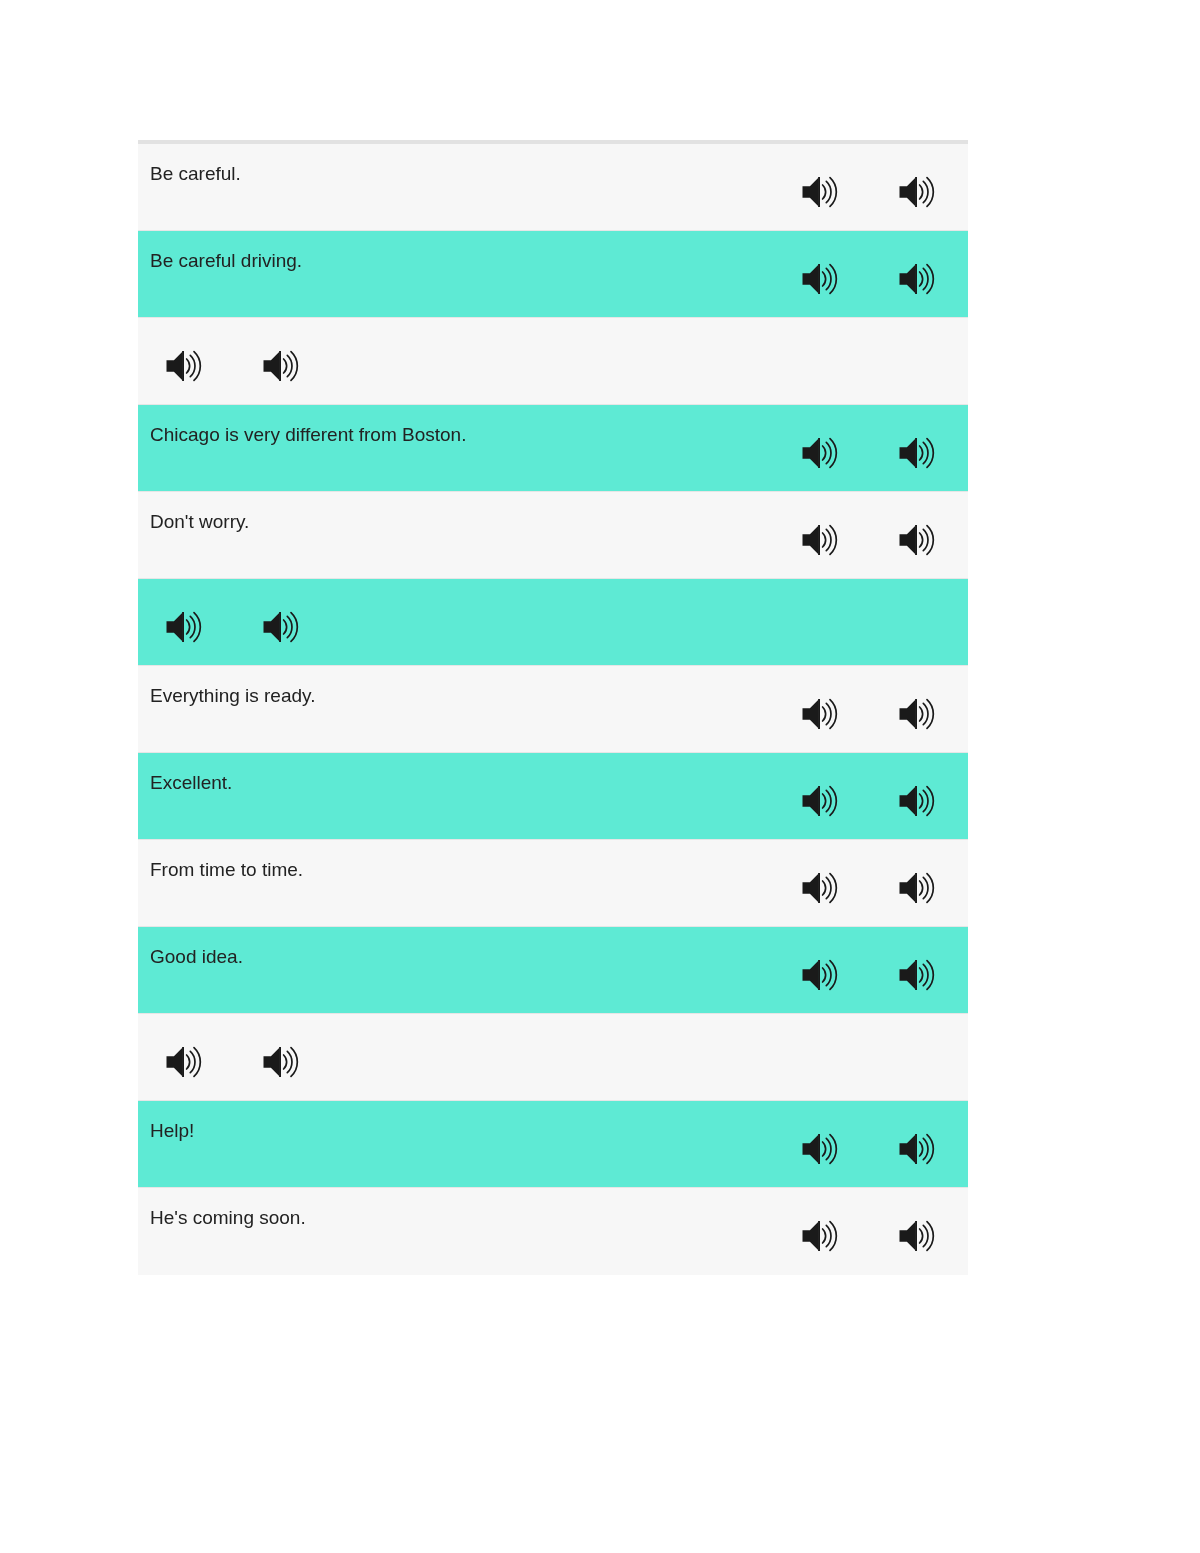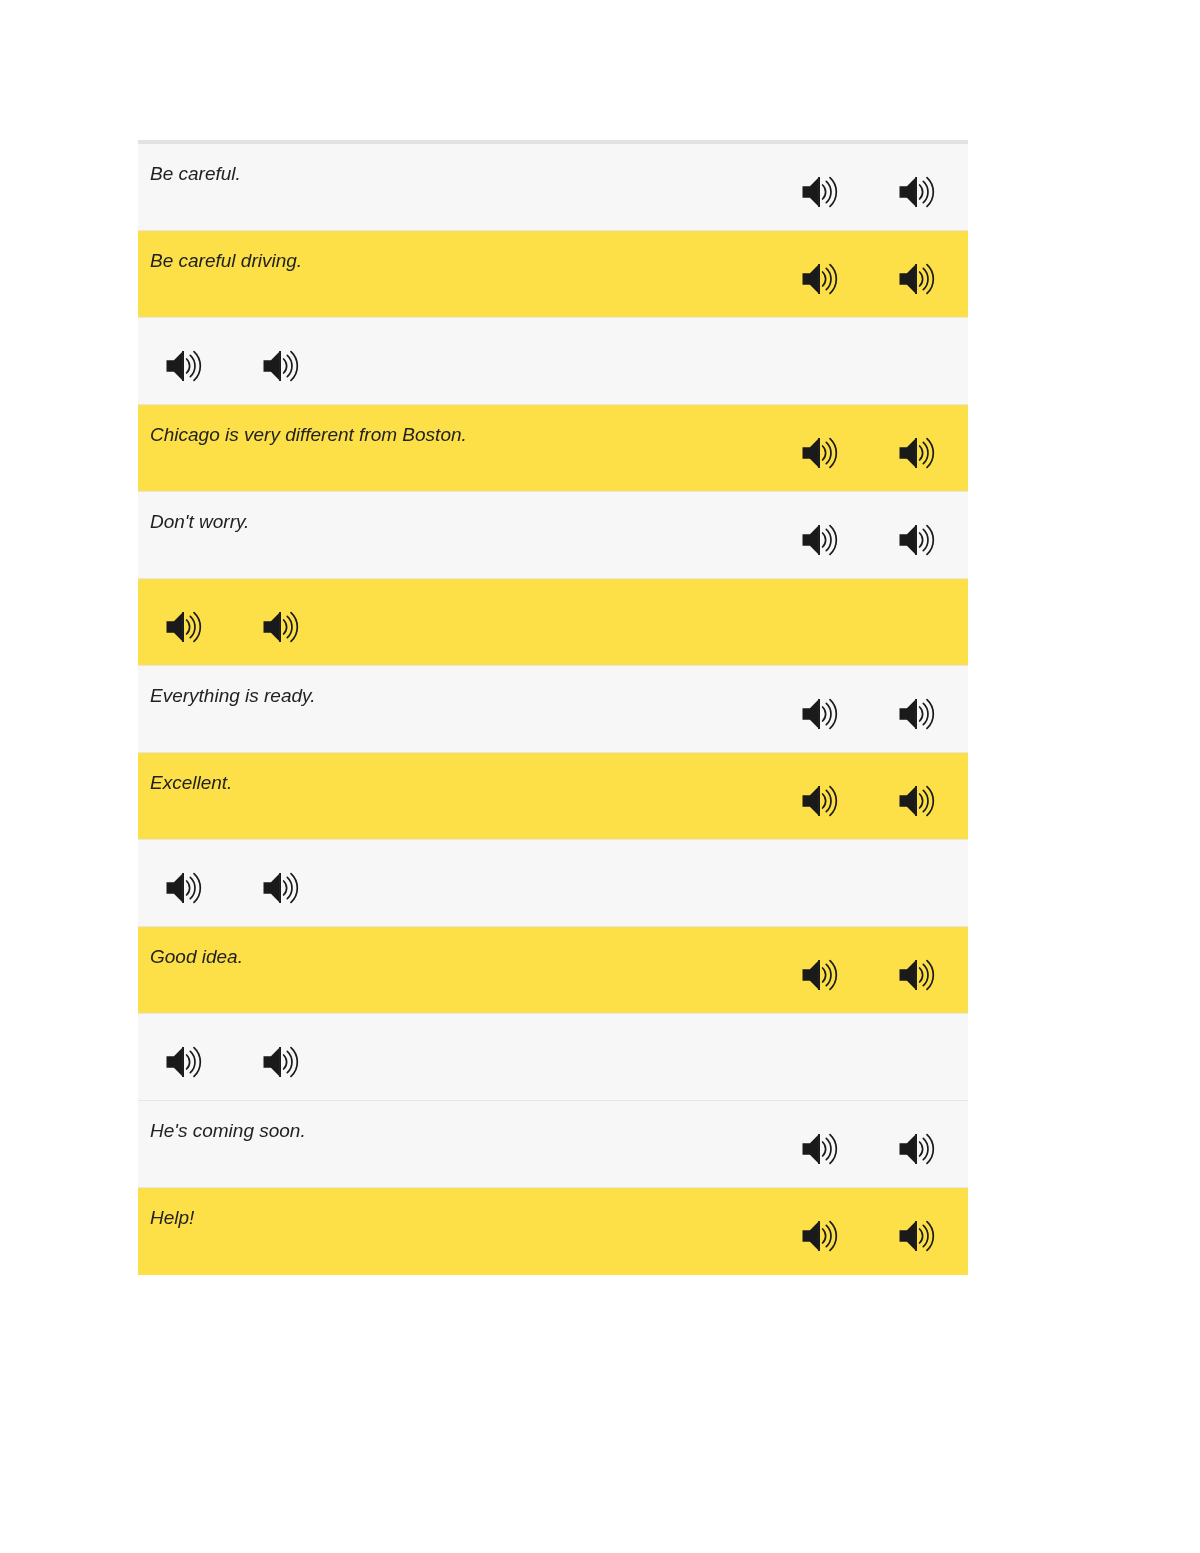--- a/index.html
+++ b/index.html
@@ -64,27 +64,26 @@
 
   .header-rule {
     height: 4px;
     background: #e2e2e2;
     width: 830px;
   }
 
   
   .table-body {
     width: 830px;
-    font-style: italic;
   }
   .phrase-row {
     display: flex;
     align-items: flex-start;
     height: 87px;
-    background: #fde047;
+    background: #5eead4;
     border-bottom: 1px solid #e6e6e6;
     box-sizing: border-box;
     position: relative;
   }
   .phrase-row.striped {
     background: #f7f7f7;
   }
   .phrase-row:last-child {
     border-bottom: none;
   }
@@ -335,20 +334,21 @@
     <path d="M4.5 15.2 h7.4 L20.6 6.6 v28.8 L11.9 26.8 H4.5 Z" fill="#1a1a1a"></path>
     <rect x="20.1" y="6.0" width="1.9" height="30.0" fill="#1a1a1a"></rect>
     <path d="M24.6 14.0 a9.6 9.6 0 0 1 0 14.0" fill="none" stroke="#1a1a1a" stroke-width="1.7" stroke-linecap="round"></path>
     <path d="M28.3 10.3 a14.6 14.6 0 0 1 0 21.4" fill="none" stroke="#1a1a1a" stroke-width="1.7" stroke-linecap="round"></path>
     <path d="M32.0 6.6 a19.6 19.6 0 0 1 0 28.8" fill="none" stroke="#1a1a1a" stroke-width="1.7" stroke-linecap="round"></path>
   </svg>
 </button>
           </div>
         </div>
         <div class="phrase-row striped">
+          <div class="phrase-text">From time to time.</div>
           <div class="audio-cell slow">
             <button class="speaker-btn">
   <svg viewBox="0 0 42 42" xmlns="http://www.w3.org/2000/svg" aria-hidden="true">
     <path d="M4.5 15.2 h7.4 L20.6 6.6 v28.8 L11.9 26.8 H4.5 Z" fill="#1a1a1a"></path>
     <rect x="20.1" y="6.0" width="1.9" height="30.0" fill="#1a1a1a"></rect>
     <path d="M24.6 14.0 a9.6 9.6 0 0 1 0 14.0" fill="none" stroke="#1a1a1a" stroke-width="1.7" stroke-linecap="round"></path>
     <path d="M28.3 10.3 a14.6 14.6 0 0 1 0 21.4" fill="none" stroke="#1a1a1a" stroke-width="1.7" stroke-linecap="round"></path>
     <path d="M32.0 6.6 a19.6 19.6 0 0 1 0 28.8" fill="none" stroke="#1a1a1a" stroke-width="1.7" stroke-linecap="round"></path>
   </svg>
 </button>
@@ -407,20 +407,45 @@
   <svg viewBox="0 0 42 42" xmlns="http://www.w3.org/2000/svg" aria-hidden="true">
     <path d="M4.5 15.2 h7.4 L20.6 6.6 v28.8 L11.9 26.8 H4.5 Z" fill="#1a1a1a"></path>
     <rect x="20.1" y="6.0" width="1.9" height="30.0" fill="#1a1a1a"></rect>
     <path d="M24.6 14.0 a9.6 9.6 0 0 1 0 14.0" fill="none" stroke="#1a1a1a" stroke-width="1.7" stroke-linecap="round"></path>
     <path d="M28.3 10.3 a14.6 14.6 0 0 1 0 21.4" fill="none" stroke="#1a1a1a" stroke-width="1.7" stroke-linecap="round"></path>
     <path d="M32.0 6.6 a19.6 19.6 0 0 1 0 28.8" fill="none" stroke="#1a1a1a" stroke-width="1.7" stroke-linecap="round"></path>
   </svg>
 </button>
           </div>
         </div>
+        <div class="phrase-row">
+          <div class="phrase-text">Help!</div>
+          <div class="audio-cell slow">
+            <button class="speaker-btn">
+  <svg viewBox="0 0 42 42" xmlns="http://www.w3.org/2000/svg" aria-hidden="true">
+    <path d="M4.5 15.2 h7.4 L20.6 6.6 v28.8 L11.9 26.8 H4.5 Z" fill="#1a1a1a"></path>
+    <rect x="20.1" y="6.0" width="1.9" height="30.0" fill="#1a1a1a"></rect>
+    <path d="M24.6 14.0 a9.6 9.6 0 0 1 0 14.0" fill="none" stroke="#1a1a1a" stroke-width="1.7" stroke-linecap="round"></path>
+    <path d="M28.3 10.3 a14.6 14.6 0 0 1 0 21.4" fill="none" stroke="#1a1a1a" stroke-width="1.7" stroke-linecap="round"></path>
+    <path d="M32.0 6.6 a19.6 19.6 0 0 1 0 28.8" fill="none" stroke="#1a1a1a" stroke-width="1.7" stroke-linecap="round"></path>
+  </svg>
+</button>
+          </div>
+          <div class="audio-cell normal">
+            <button class="speaker-btn">
+  <svg viewBox="0 0 42 42" xmlns="http://www.w3.org/2000/svg" aria-hidden="true">
+    <path d="M4.5 15.2 h7.4 L20.6 6.6 v28.8 L11.9 26.8 H4.5 Z" fill="#1a1a1a"></path>
+    <rect x="20.1" y="6.0" width="1.9" height="30.0" fill="#1a1a1a"></rect>
+    <path d="M24.6 14.0 a9.6 9.6 0 0 1 0 14.0" fill="none" stroke="#1a1a1a" stroke-width="1.7" stroke-linecap="round"></path>
+    <path d="M28.3 10.3 a14.6 14.6 0 0 1 0 21.4" fill="none" stroke="#1a1a1a" stroke-width="1.7" stroke-linecap="round"></path>
+    <path d="M32.0 6.6 a19.6 19.6 0 0 1 0 28.8" fill="none" stroke="#1a1a1a" stroke-width="1.7" stroke-linecap="round"></path>
+  </svg>
+</button>
+          </div>
+        </div>
         <div class="phrase-row striped">
           <div class="phrase-text">He's coming soon.</div>
           <div class="audio-cell slow">
             <button class="speaker-btn">
   <svg viewBox="0 0 42 42" xmlns="http://www.w3.org/2000/svg" aria-hidden="true">
     <path d="M4.5 15.2 h7.4 L20.6 6.6 v28.8 L11.9 26.8 H4.5 Z" fill="#1a1a1a"></path>
     <rect x="20.1" y="6.0" width="1.9" height="30.0" fill="#1a1a1a"></rect>
     <path d="M24.6 14.0 a9.6 9.6 0 0 1 0 14.0" fill="none" stroke="#1a1a1a" stroke-width="1.7" stroke-linecap="round"></path>
     <path d="M28.3 10.3 a14.6 14.6 0 0 1 0 21.4" fill="none" stroke="#1a1a1a" stroke-width="1.7" stroke-linecap="round"></path>
     <path d="M32.0 6.6 a19.6 19.6 0 0 1 0 28.8" fill="none" stroke="#1a1a1a" stroke-width="1.7" stroke-linecap="round"></path>
@@ -432,42 +457,17 @@
   <svg viewBox="0 0 42 42" xmlns="http://www.w3.org/2000/svg" aria-hidden="true">
     <path d="M4.5 15.2 h7.4 L20.6 6.6 v28.8 L11.9 26.8 H4.5 Z" fill="#1a1a1a"></path>
     <rect x="20.1" y="6.0" width="1.9" height="30.0" fill="#1a1a1a"></rect>
     <path d="M24.6 14.0 a9.6 9.6 0 0 1 0 14.0" fill="none" stroke="#1a1a1a" stroke-width="1.7" stroke-linecap="round"></path>
     <path d="M28.3 10.3 a14.6 14.6 0 0 1 0 21.4" fill="none" stroke="#1a1a1a" stroke-width="1.7" stroke-linecap="round"></path>
     <path d="M32.0 6.6 a19.6 19.6 0 0 1 0 28.8" fill="none" stroke="#1a1a1a" stroke-width="1.7" stroke-linecap="round"></path>
   </svg>
 </button>
           </div>
         </div>
-        <div class="phrase-row">
-          <div class="phrase-text">Help!</div>
-          <div class="audio-cell slow">
-            <button class="speaker-btn">
-  <svg viewBox="0 0 42 42" xmlns="http://www.w3.org/2000/svg" aria-hidden="true">
-    <path d="M4.5 15.2 h7.4 L20.6 6.6 v28.8 L11.9 26.8 H4.5 Z" fill="#1a1a1a"></path>
-    <rect x="20.1" y="6.0" width="1.9" height="30.0" fill="#1a1a1a"></rect>
-    <path d="M24.6 14.0 a9.6 9.6 0 0 1 0 14.0" fill="none" stroke="#1a1a1a" stroke-width="1.7" stroke-linecap="round"></path>
-    <path d="M28.3 10.3 a14.6 14.6 0 0 1 0 21.4" fill="none" stroke="#1a1a1a" stroke-width="1.7" stroke-linecap="round"></path>
-    <path d="M32.0 6.6 a19.6 19.6 0 0 1 0 28.8" fill="none" stroke="#1a1a1a" stroke-width="1.7" stroke-linecap="round"></path>
-  </svg>
-</button>
-          </div>
-          <div class="audio-cell normal">
-            <button class="speaker-btn">
-  <svg viewBox="0 0 42 42" xmlns="http://www.w3.org/2000/svg" aria-hidden="true">
-    <path d="M4.5 15.2 h7.4 L20.6 6.6 v28.8 L11.9 26.8 H4.5 Z" fill="#1a1a1a"></path>
-    <rect x="20.1" y="6.0" width="1.9" height="30.0" fill="#1a1a1a"></rect>
-    <path d="M24.6 14.0 a9.6 9.6 0 0 1 0 14.0" fill="none" stroke="#1a1a1a" stroke-width="1.7" stroke-linecap="round"></path>
-    <path d="M28.3 10.3 a14.6 14.6 0 0 1 0 21.4" fill="none" stroke="#1a1a1a" stroke-width="1.7" stroke-linecap="round"></path>
-    <path d="M32.0 6.6 a19.6 19.6 0 0 1 0 28.8" fill="none" stroke="#1a1a1a" stroke-width="1.7" stroke-linecap="round"></path>
-  </svg>
-</button>
-          </div>
-        </div>
       </div>
 
   </div>
 
 </div>
 
 </body></html>

